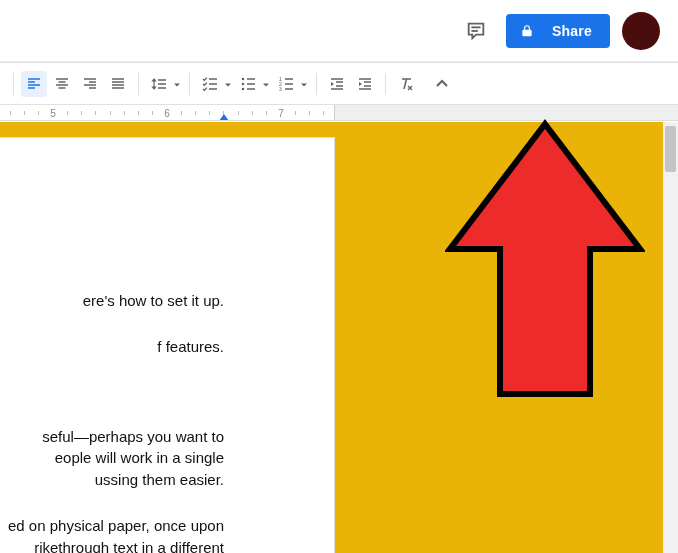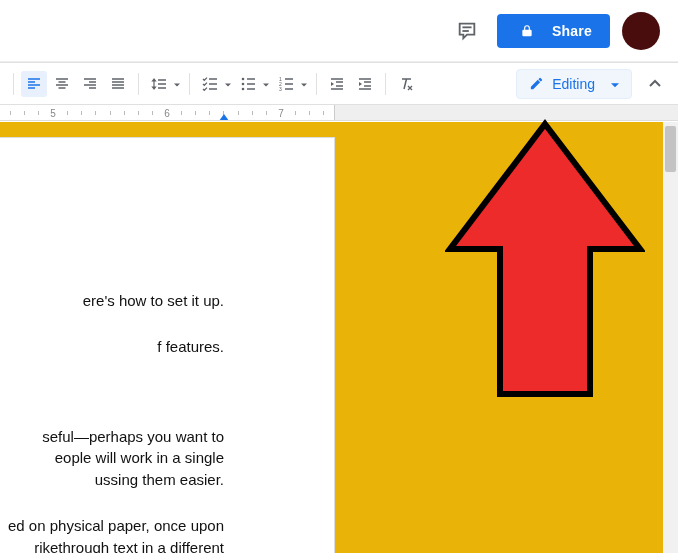--- a/index.html
+++ b/index.html
@@ -25,21 +25,21 @@
     display: flex; align-items: center; justify-content: center;
     border-radius: 4px;
     cursor: pointer;
     color: #5f6368;
   }
   .share-btn {
     background: #1a73e8;
     color: #fff;
     border: none;
     border-radius: 4px;
-    padding: 9px 18px 9px 23px;
+    padding: 9px 18px 9px 14px;
     font-size: 14px;
     font-weight: 600;
     display: flex;
     align-items: center;
     gap: 18px;
     cursor: pointer;
     font-family: "Google Sans", Arial, sans-serif;
     letter-spacing: 0.2px;
   }
   .avatar {
@@ -302,26 +302,20 @@
 
   <div class="tb-sep"></div>
 
   <div class="tb-btn">
     <svg width="16" height="16" viewBox="0 0 16 16">
       <path stroke="currentColor" stroke-width="1.5" d="M4 3h9M8.5 3L6 13"></path>
       <path stroke="currentColor" stroke-width="1.3" d="M10 10l4 4M14 10l-4 4"></path>
     </svg>
   </div>
 
-  <div class="editing-btn">
-    <svg width="15" height="15" viewBox="0 0 24 24">
-      <path fill="currentColor" d="M3 17.25V21h3.75L17.81 9.94l-3.75-3.75zM20.71 7.04a1 1 0 0 0 0-1.41l-2.34-2.34a1 1 0 0 0-1.41 0l-1.83 1.83 3.75 3.75z"></path>
-    </svg>
-    <span>Editing</span>
-  </div>
 
   <div class="collapse-btn">
     <svg width="16" height="16" viewBox="0 0 16 16">
       <path fill="none" stroke="currentColor" stroke-width="2" d="M3 10l5-5 5 5"></path>
     </svg>
   </div>
 </div>
 
 <div class="ruler-area">
   <div class="ruler-white"></div>

